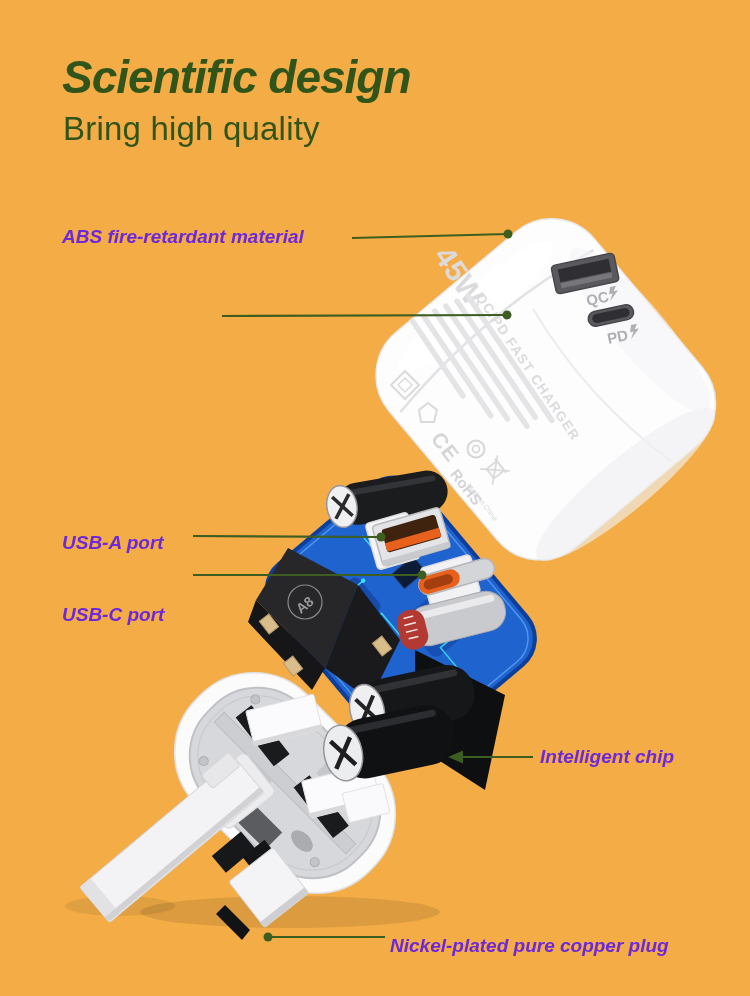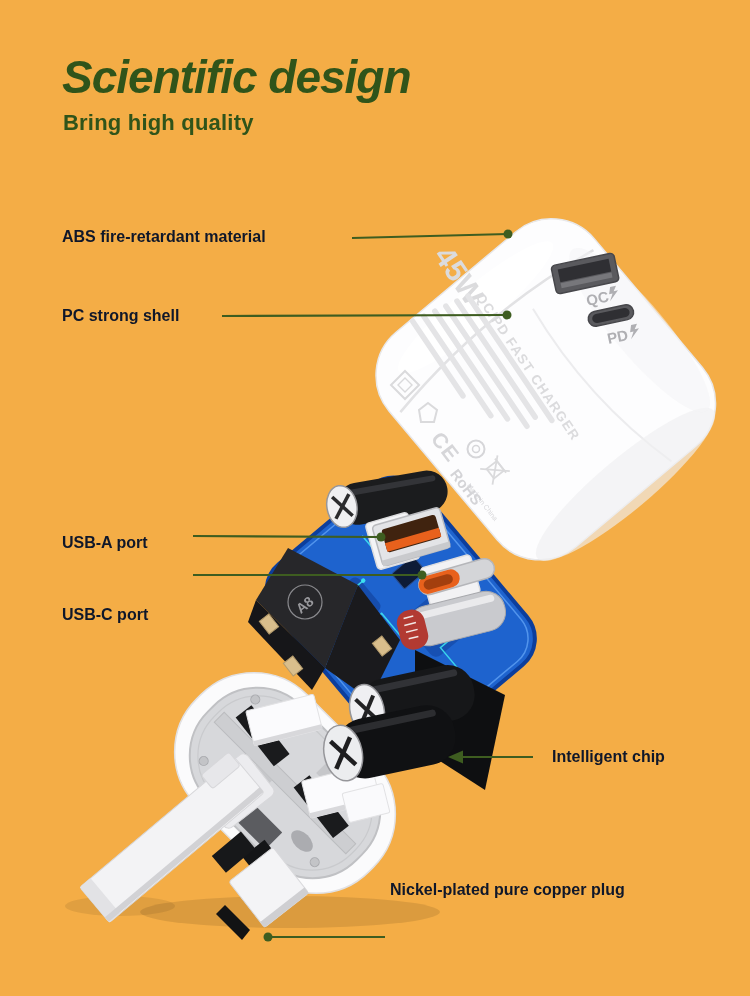--- a/index.html
+++ b/index.html
@@ -11,34 +11,34 @@
   .stage{position:absolute;left:0;top:0;width:750px;height:996px;}
   svg.scene{position:absolute;left:0;top:0;}
   .page-title{
     position:absolute;left:62px;top:50px;
     font-size:46px;font-weight:800;letter-spacing:-1px;
     color:#30541A;
     font-style:italic;
   }
   .page-subtitle{
     position:absolute;left:63px;top:110px;
-    font-size:22px;font-weight:700;letter-spacing:0.2px;
+    font-size:33px;font-weight:400;letter-spacing:0.2px;
     color:#30541A;
   }
   .callout-label{
     position:absolute;
-    color:#0f172a;font-size:16px;font-weight:700;
-    white-space:nowrap;line-height:26px;
+    color:#6d28d9;font-size:19px;font-weight:700;
+    white-space:nowrap;line-height:26px;font-style:italic;
   }
   .lbl-abs   {left:62px; top:224px;}
   .lbl-pc    {left:62px; top:303px;}
   .lbl-usba  {left:62px; top:523px;margin-top:7px;}
   .lbl-usbc  {left:62px; top:558px;margin-top:44px;}
-  .lbl-chip  {left:540px;top:744px;margin-left:12px;}
-  .lbl-plug  {left:390px;top:877px;text-align:right;}
+  .lbl-chip  {left:540px;top:744px;}
+  .lbl-plug  {left:390px;top:933px;text-align:right;}
 </style>
 </head>
 <body>
 
 <div class="stage">
 
 <svg class="scene" width="750" height="996" viewBox="0 0 750 996">
 
   <g>
     <g transform="rotate(-40 545 390)">
@@ -256,18 +256,17 @@
     <circle cx="422" cy="575" r="4.5"></circle>
     <polygon points="448,757 463,750.5 463,763.5"></polygon>
     <circle cx="268" cy="937" r="4.5"></circle>
   </g>
 </svg>
 
   <div class="page-title">Scientific design</div>
   <div class="page-subtitle">Bring high quality</div>
 
   <div class="callout-label lbl-abs">ABS fire-retardant material</div>
-  <div class="callout-label lbl-pc">PC strong shell</div>
   <div class="callout-label lbl-usba">USB-A port</div>
   <div class="callout-label lbl-usbc">USB-C port</div>
   <div class="callout-label lbl-chip">Intelligent chip</div>
   <div class="callout-label lbl-plug">Nickel-plated pure copper plug</div>
 </div>
 
 </body></html>

